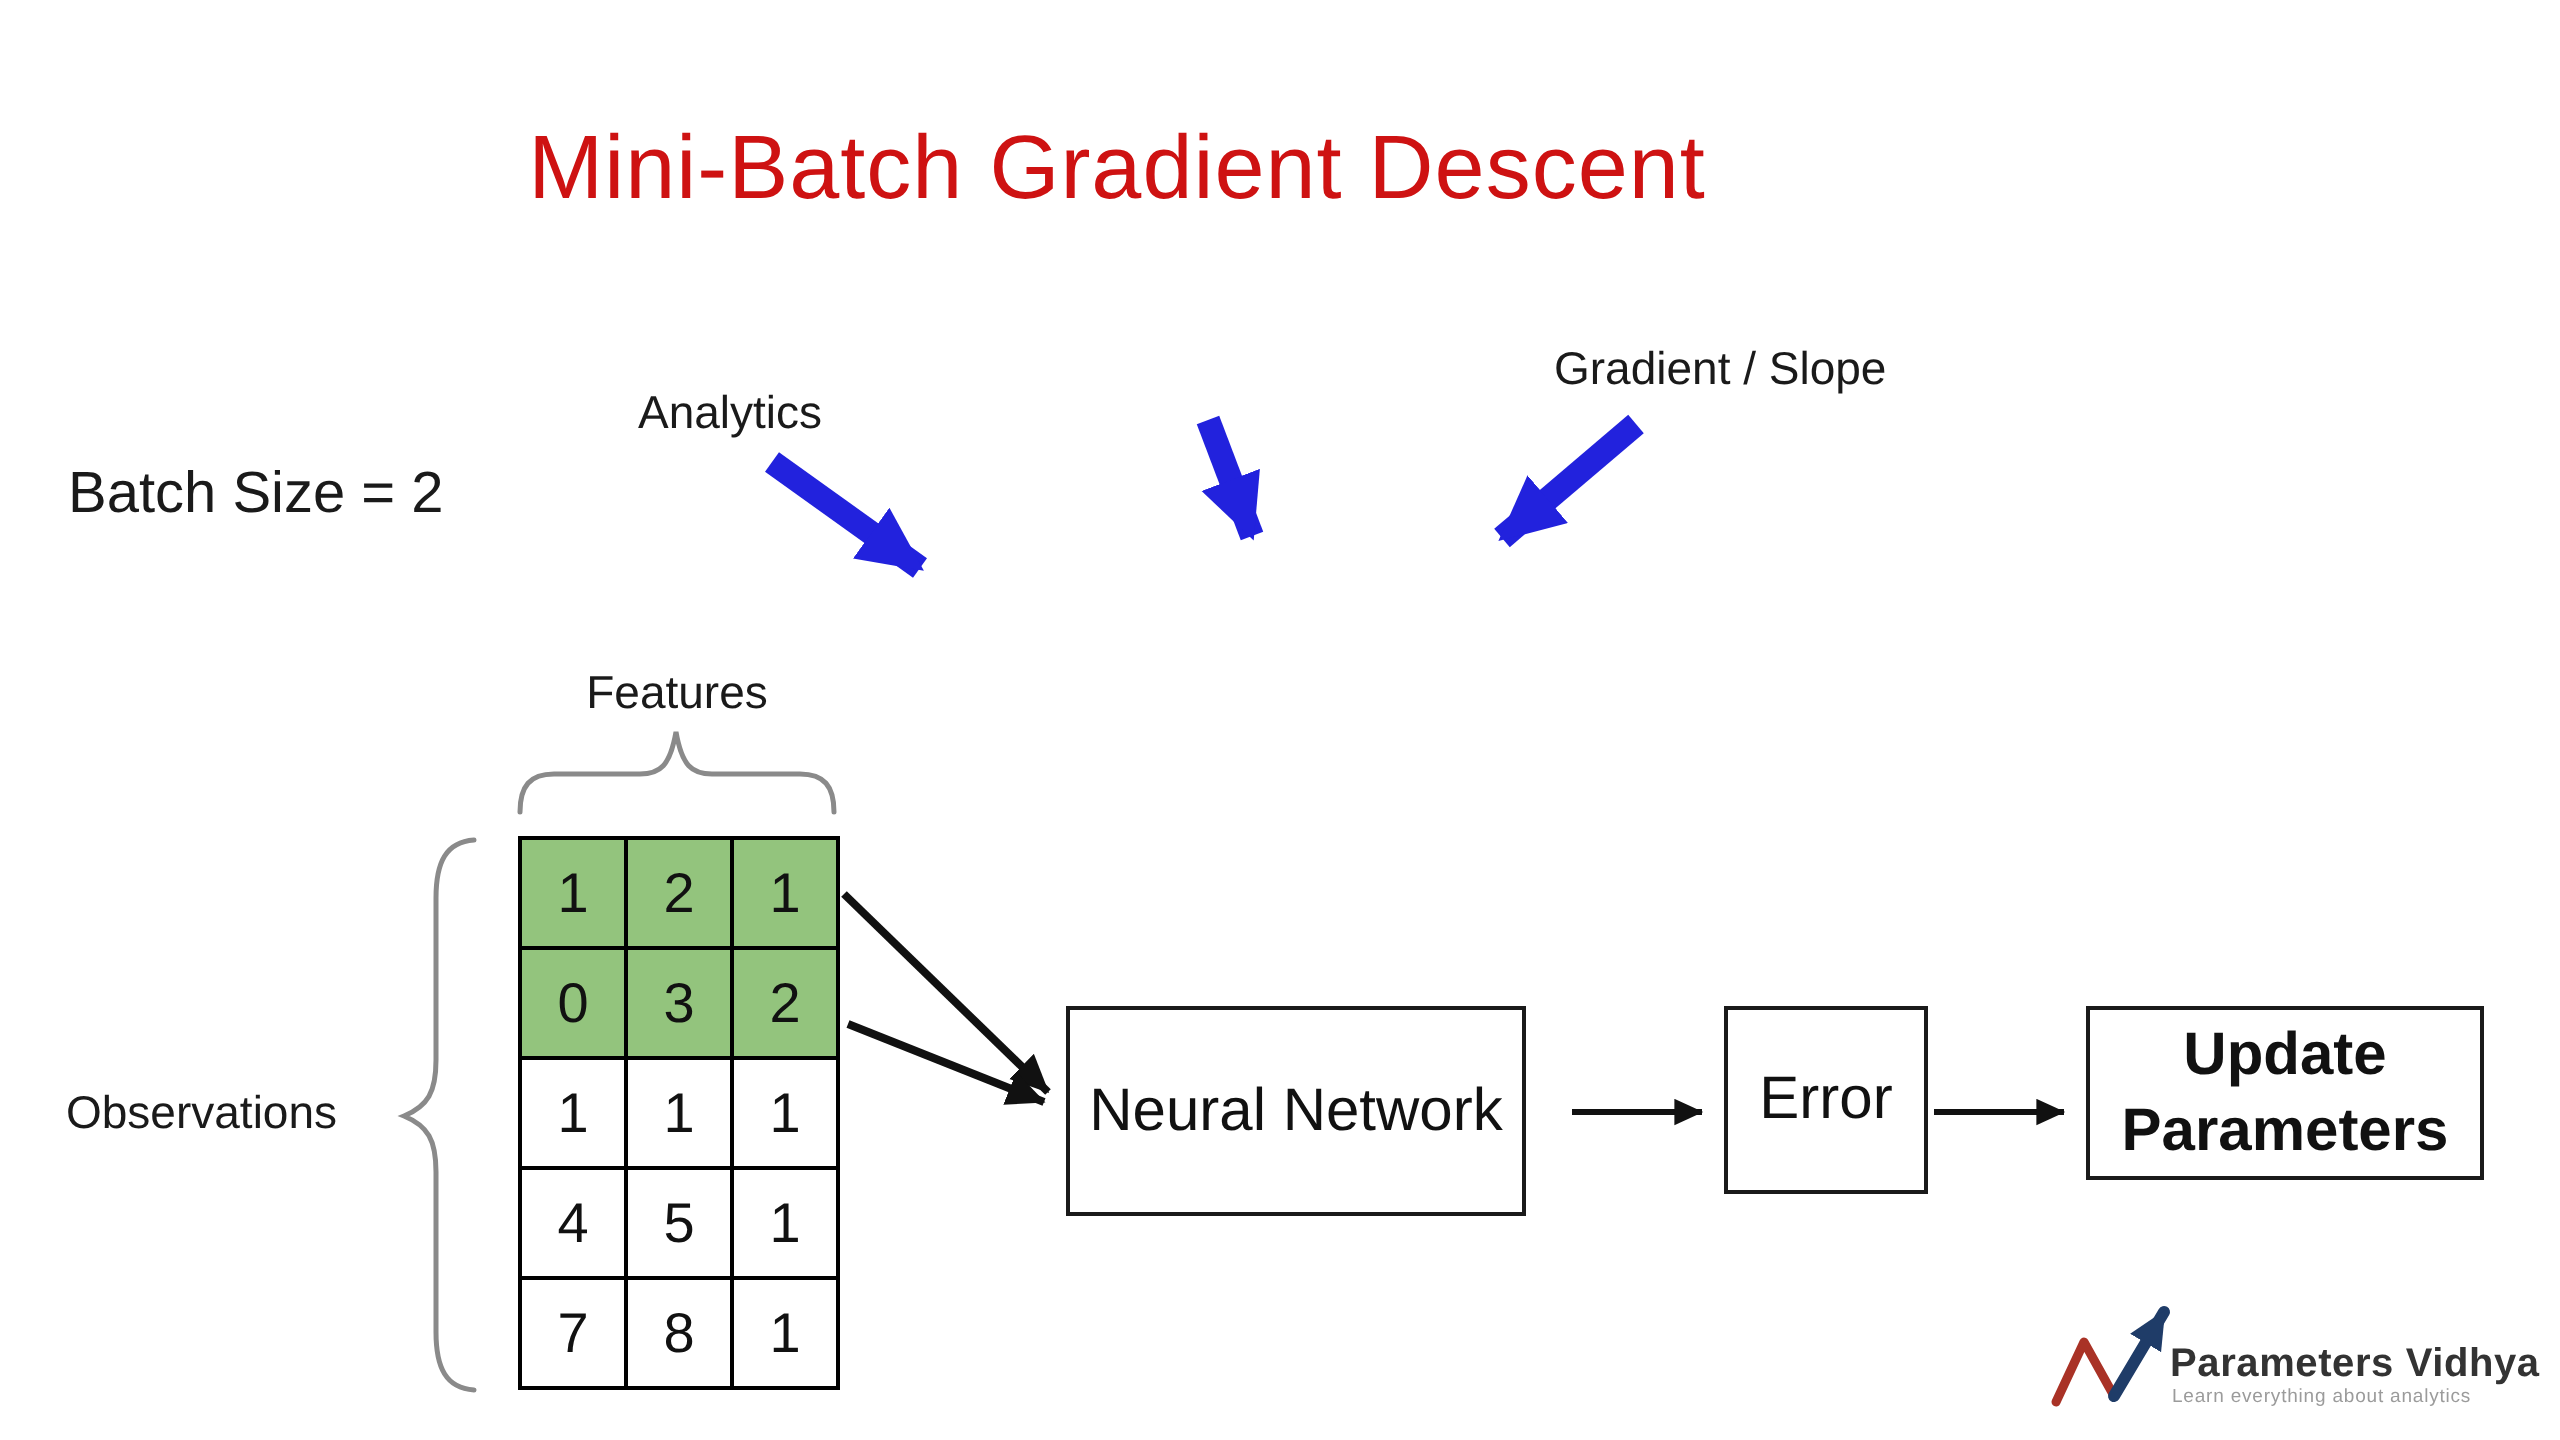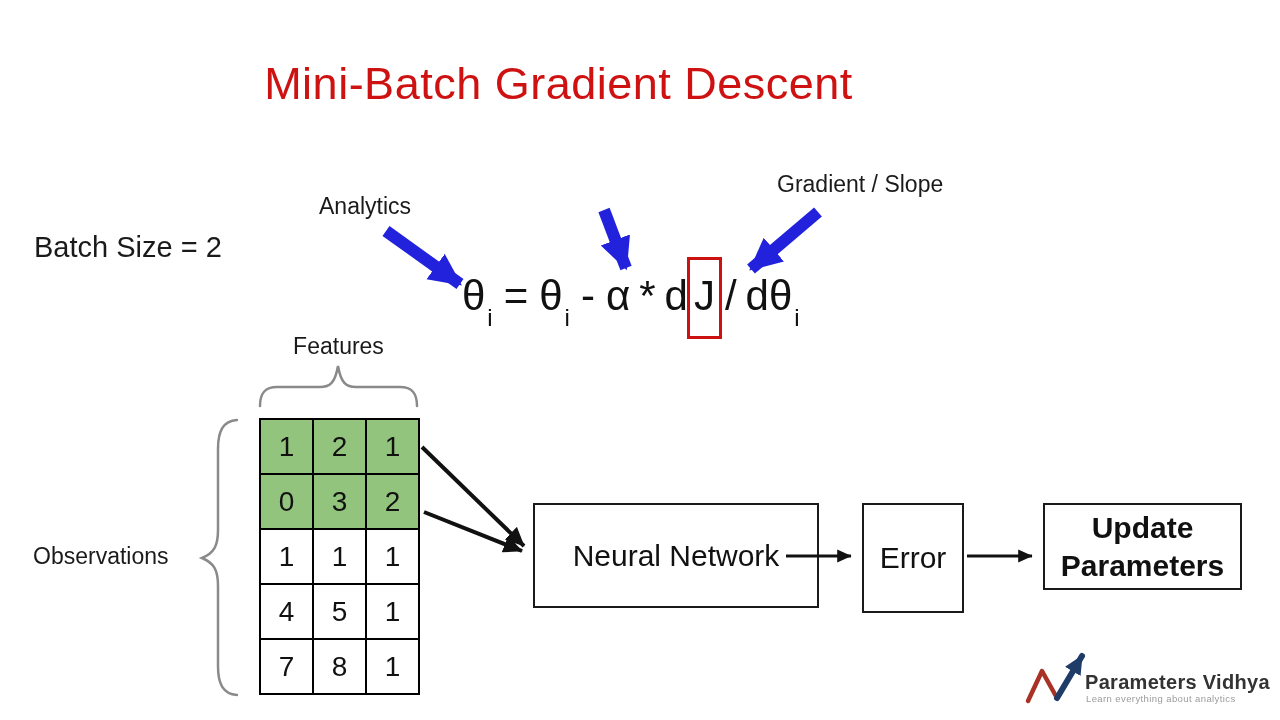--- a/index.html
+++ b/index.html
@@ -64,22 +64,22 @@
     font-size:28px;color:#111;
   }
   .cell.green{background:var(--cell-green);}
 
   
   .flow-box{
     position:absolute;border:2px solid #1a1a1a;background:#ffffff;
     display:flex;align-items:center;justify-content:center;text-align:center;
     font-size:30px;color:#111;line-height:1.25;
   }
-  .nn-box{left:533px;top:503px;width:286px;height:105px;}
-  .error-box{left:862px;top:503px;width:102px;height:110px;}
+  .nn-box{left:533px;top:503px;width:230px;height:105px;}
+  .error-box{left:862px;top:503px;width:102px;height:94px;}
   .update-box{left:1043px;top:503px;width:199px;height:87px;padding:0 18px;font-weight:bold;}
 
   
   .logo-name{
     position:absolute;left:1085px;top:671px;font-size:20px;font-weight:700;
     color:var(--logo-text);letter-spacing:0.3px;white-space:nowrap;
   }
   .logo-tagline{
     position:absolute;left:1086px;top:693px;font-size:9.5px;
     color:var(--logo-tagline);letter-spacing:0.4px;white-space:nowrap;
@@ -104,23 +104,20 @@
 
 <div class="canvas">
 
   <h1 class="title">Mini-Batch Gradient Descent</h1>
 
   <div class="batch-size">Batch Size = 2</div>
 
   <div class="ann-label ann-parameter">Analytics</div>
   <div class="ann-label ann-gradient">Gradient / Slope</div>
 
-  <div class="formula">
-    <span>θ</span><sub class="fsub">i</sub><span class="op">=</span><span>θ</span><sub class="fsub">i</sub><span class="op">-</span><span>α</span><span class="opstar">*</span><span>d</span><span class="jbox"><span>J</span></span><span class="slash">/</span><span class="dtheta">dθ</span><sub class="fsub">i</sub>
-  </div>
 
   <div class="features-label">Features</div>
   <div class="observations-label">Observations</div>
 
   <div class="matrix">
     <div class="cell green">1</div>
     <div class="cell green">2</div>
     <div class="cell green">1</div>
     <div class="cell green">0</div>
     <div class="cell green">3</div>

